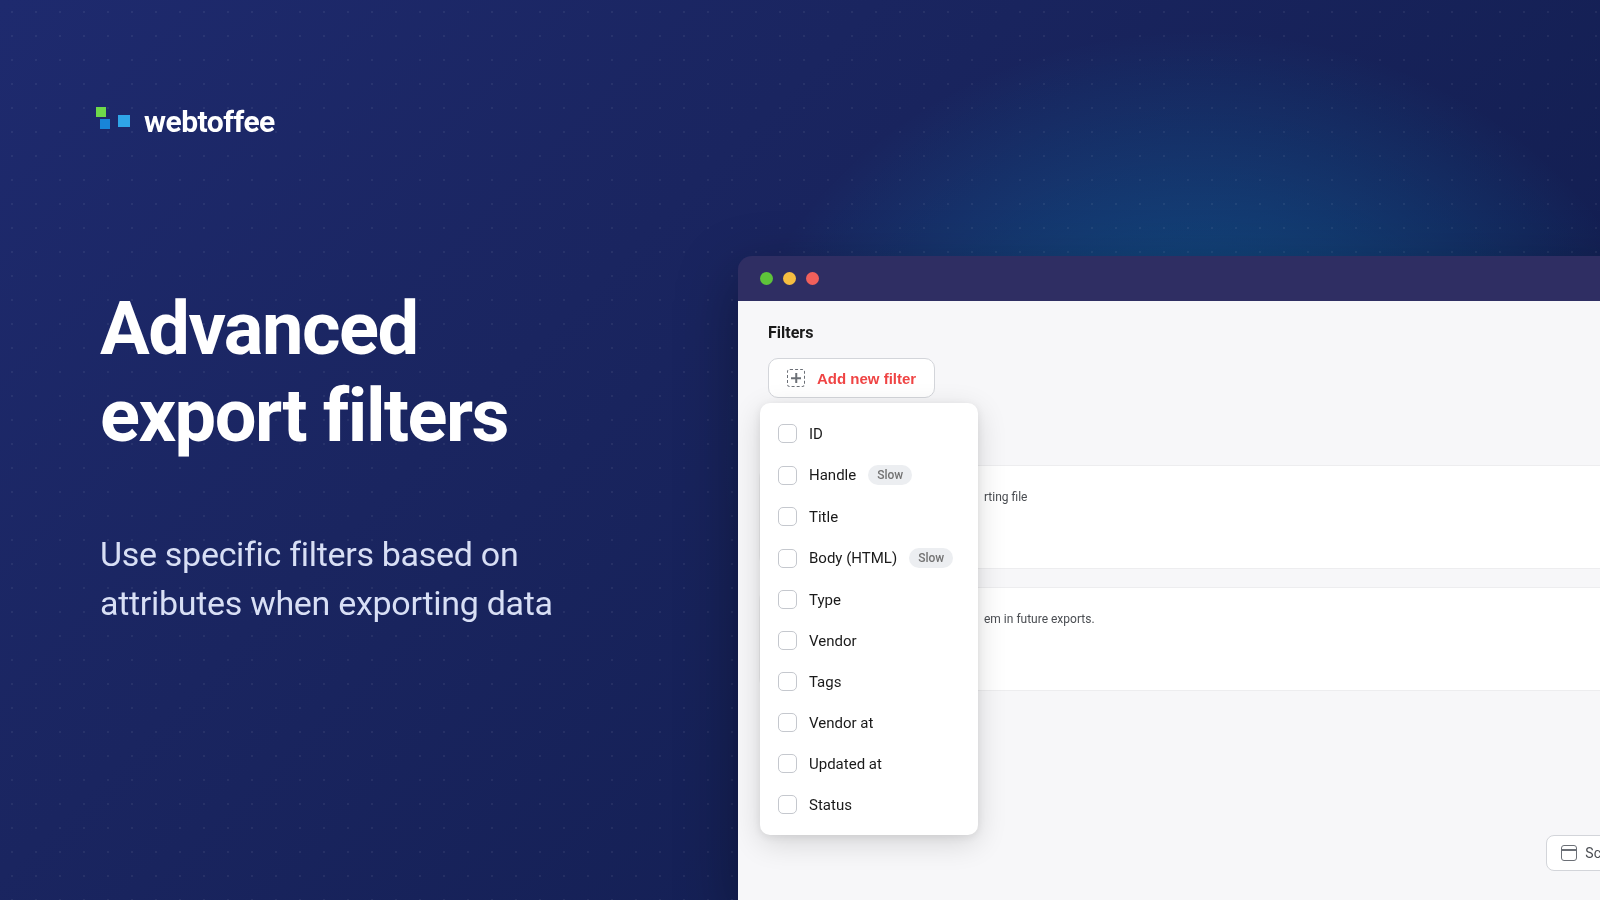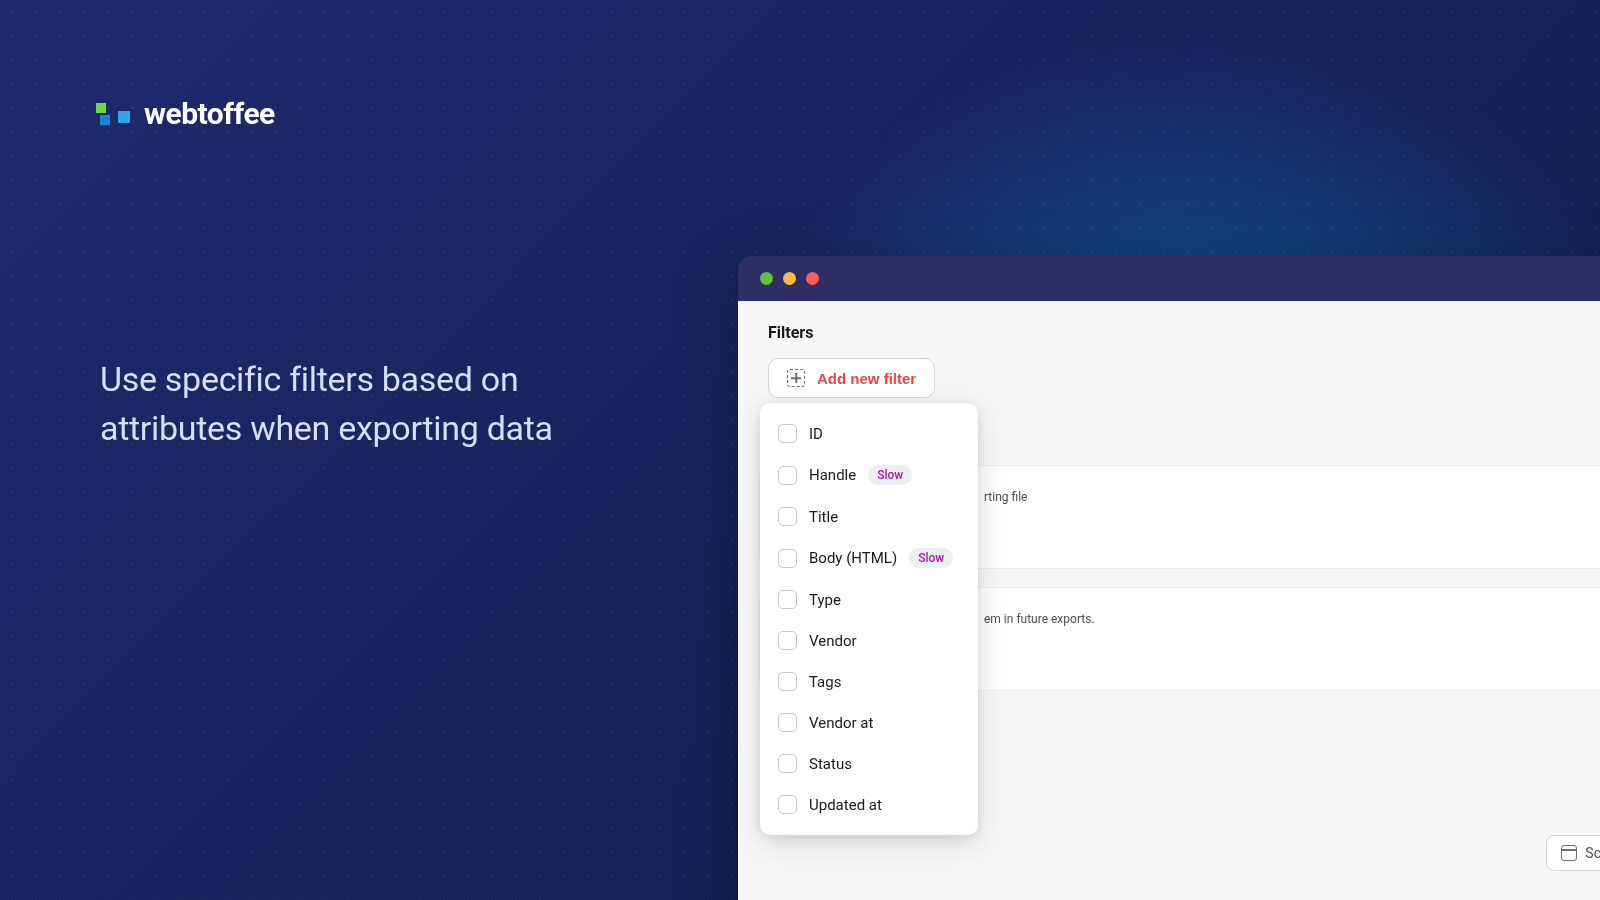--- a/index.html
+++ b/index.html
@@ -40,20 +40,21 @@
 .logo-sq1 { position: relative; width: 14px; height: 14px; }
 .logo-sq1::before { content:''; position:absolute; top:-4px; left:0; width:10px; height:10px; background:#6fd94a; }
 .logo-sq1::after { content:''; position:absolute; bottom:-4px; right:0; width:10px; height:10px; background:#1885d8; }
 .logo-sq2 { width: 12px; height: 12px; background:#2fa5e8; margin-top:6px; }
 
 .logo-text {
   color: #fff;
   font-size: 30px;
   font-weight: 700;
   letter-spacing: -0.5px;
+  margin-top: 8px;
 }
 
 .hero {
   position: absolute;
   top: 285px;
   left: 100px;
   color: #fff;
 }
 
 .hero-title {
@@ -168,21 +169,21 @@
   flex-shrink: 0;
 }
 
 .dropdown-item span.lbl {
   font-size: 15px;
   color: #1a1a1a;
 }
 
 .badge {
   background: #eceef1;
-  color: #a21caf;
+  color: #737373;
   font-size: 12px;
   padding: 3px 9px;
   border-radius: 10px;
   font-weight: 500;
 }
 
 
 .bg-card {
   background: #fff;
   border-radius: 12px;
@@ -227,20 +228,24 @@
 
 <div class="logo">
   <div class="logo-mark">
     <div class="logo-sq1"></div>
     <div class="logo-sq2"></div>
   </div>
   <div class="logo-text">webtoffee</div>
 </div>
 
 <div class="hero">
+  <div class="hero-title">
+    <div>Advanced</div>
+    <div>export filters</div>
+  </div>
   <div class="hero-sub">
     <div>Use specific filters based on</div>
     <div>attributes when exporting data</div>
   </div>
 </div>
 
 <div class="window">
   <div class="titlebar">
     <div class="dot dot-close"></div>
     <div class="dot dot-min"></div>
@@ -294,25 +299,25 @@
       <div class="dropdown-item">
         <div class="chk"></div>
         <span class="lbl">Tags</span>
       </div>
       <div class="dropdown-item">
         <div class="chk"></div>
         <span class="lbl">Vendor at</span>
       </div>
       <div class="dropdown-item">
         <div class="chk"></div>
+        <span class="lbl">Updated at</span>
+      </div>
+      <div class="dropdown-item">
+        <div class="chk"></div>
         <span class="lbl">Status</span>
-      </div>
-      <div class="dropdown-item">
-        <div class="chk"></div>
-        <span class="lbl">Updated at</span>
       </div>
     </div>
 
     <div class="schedule-btn">
       <span class="cal-icon"></span>
       <span>Sc</span>
     </div>
 
   </div>
 </div>

